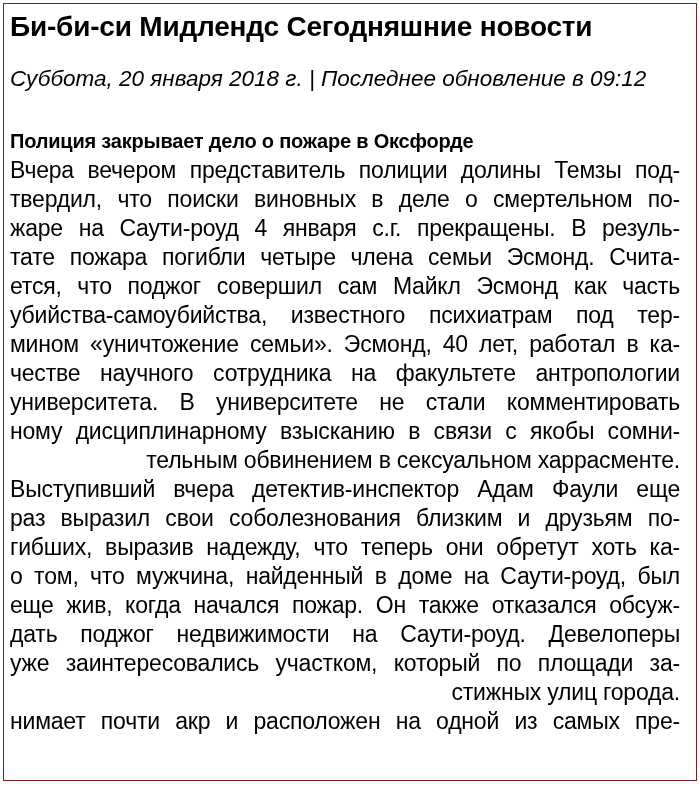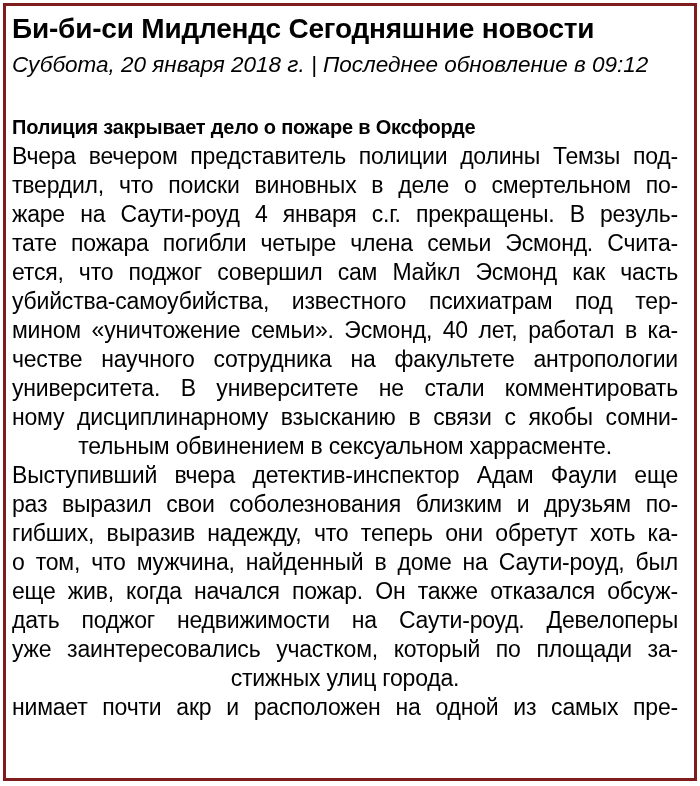--- a/index.html
+++ b/index.html
@@ -11,36 +11,36 @@
     width: 700px;
     height: 786px;
     overflow: hidden;
     font-family: "Liberation Sans", "DejaVu Sans", sans-serif;
     color: #000000;
   }
   .frame {
     box-sizing: border-box;
     margin: 3px 3px 0 3px;
     height: 778px;
-    border: 3px solid #7f1d1d;
+    border: 1px solid #7f1d1d;
     padding: 6px 16px 0 6px;
     background: #ffffff;
   }
   .masthead-title {
     font-size: 28px;
     line-height: 34px;
     font-weight: bold;
     letter-spacing: -0.2px;
     white-space: nowrap;
   }
   .masthead-dateline {
     font-size: 22.5px;
     line-height: 30px;
     font-style: italic;
-    margin-top: 4px;
+    margin-top: 20px;
     margin-bottom: 33px;
     white-space: nowrap;
   }
   .headline {
     font-size: 20px;
     line-height: 29px;
     font-weight: bold;
     letter-spacing: -0.2px;
     white-space: nowrap;
   }
@@ -49,21 +49,21 @@
     line-height: 29px;
     letter-spacing: -0.2px;
     text-align: justify;
     text-justify: inter-word;
   }
   .line.just {
     text-align-last: justify;
     -moz-text-align-last: justify;
   }
   .line.end {
-    text-align: center;
+    text-align: right;
   }
 </style>
 </head>
 <body>
 
 <div class="frame">
 
   <header>
     <div class="masthead-title">Би-би-си Мидлендс Сегодняшние новости</div>
     <div class="masthead-dateline">Суббота, 20 января 2018 г. | Последнее обновление в 09:12</div>

